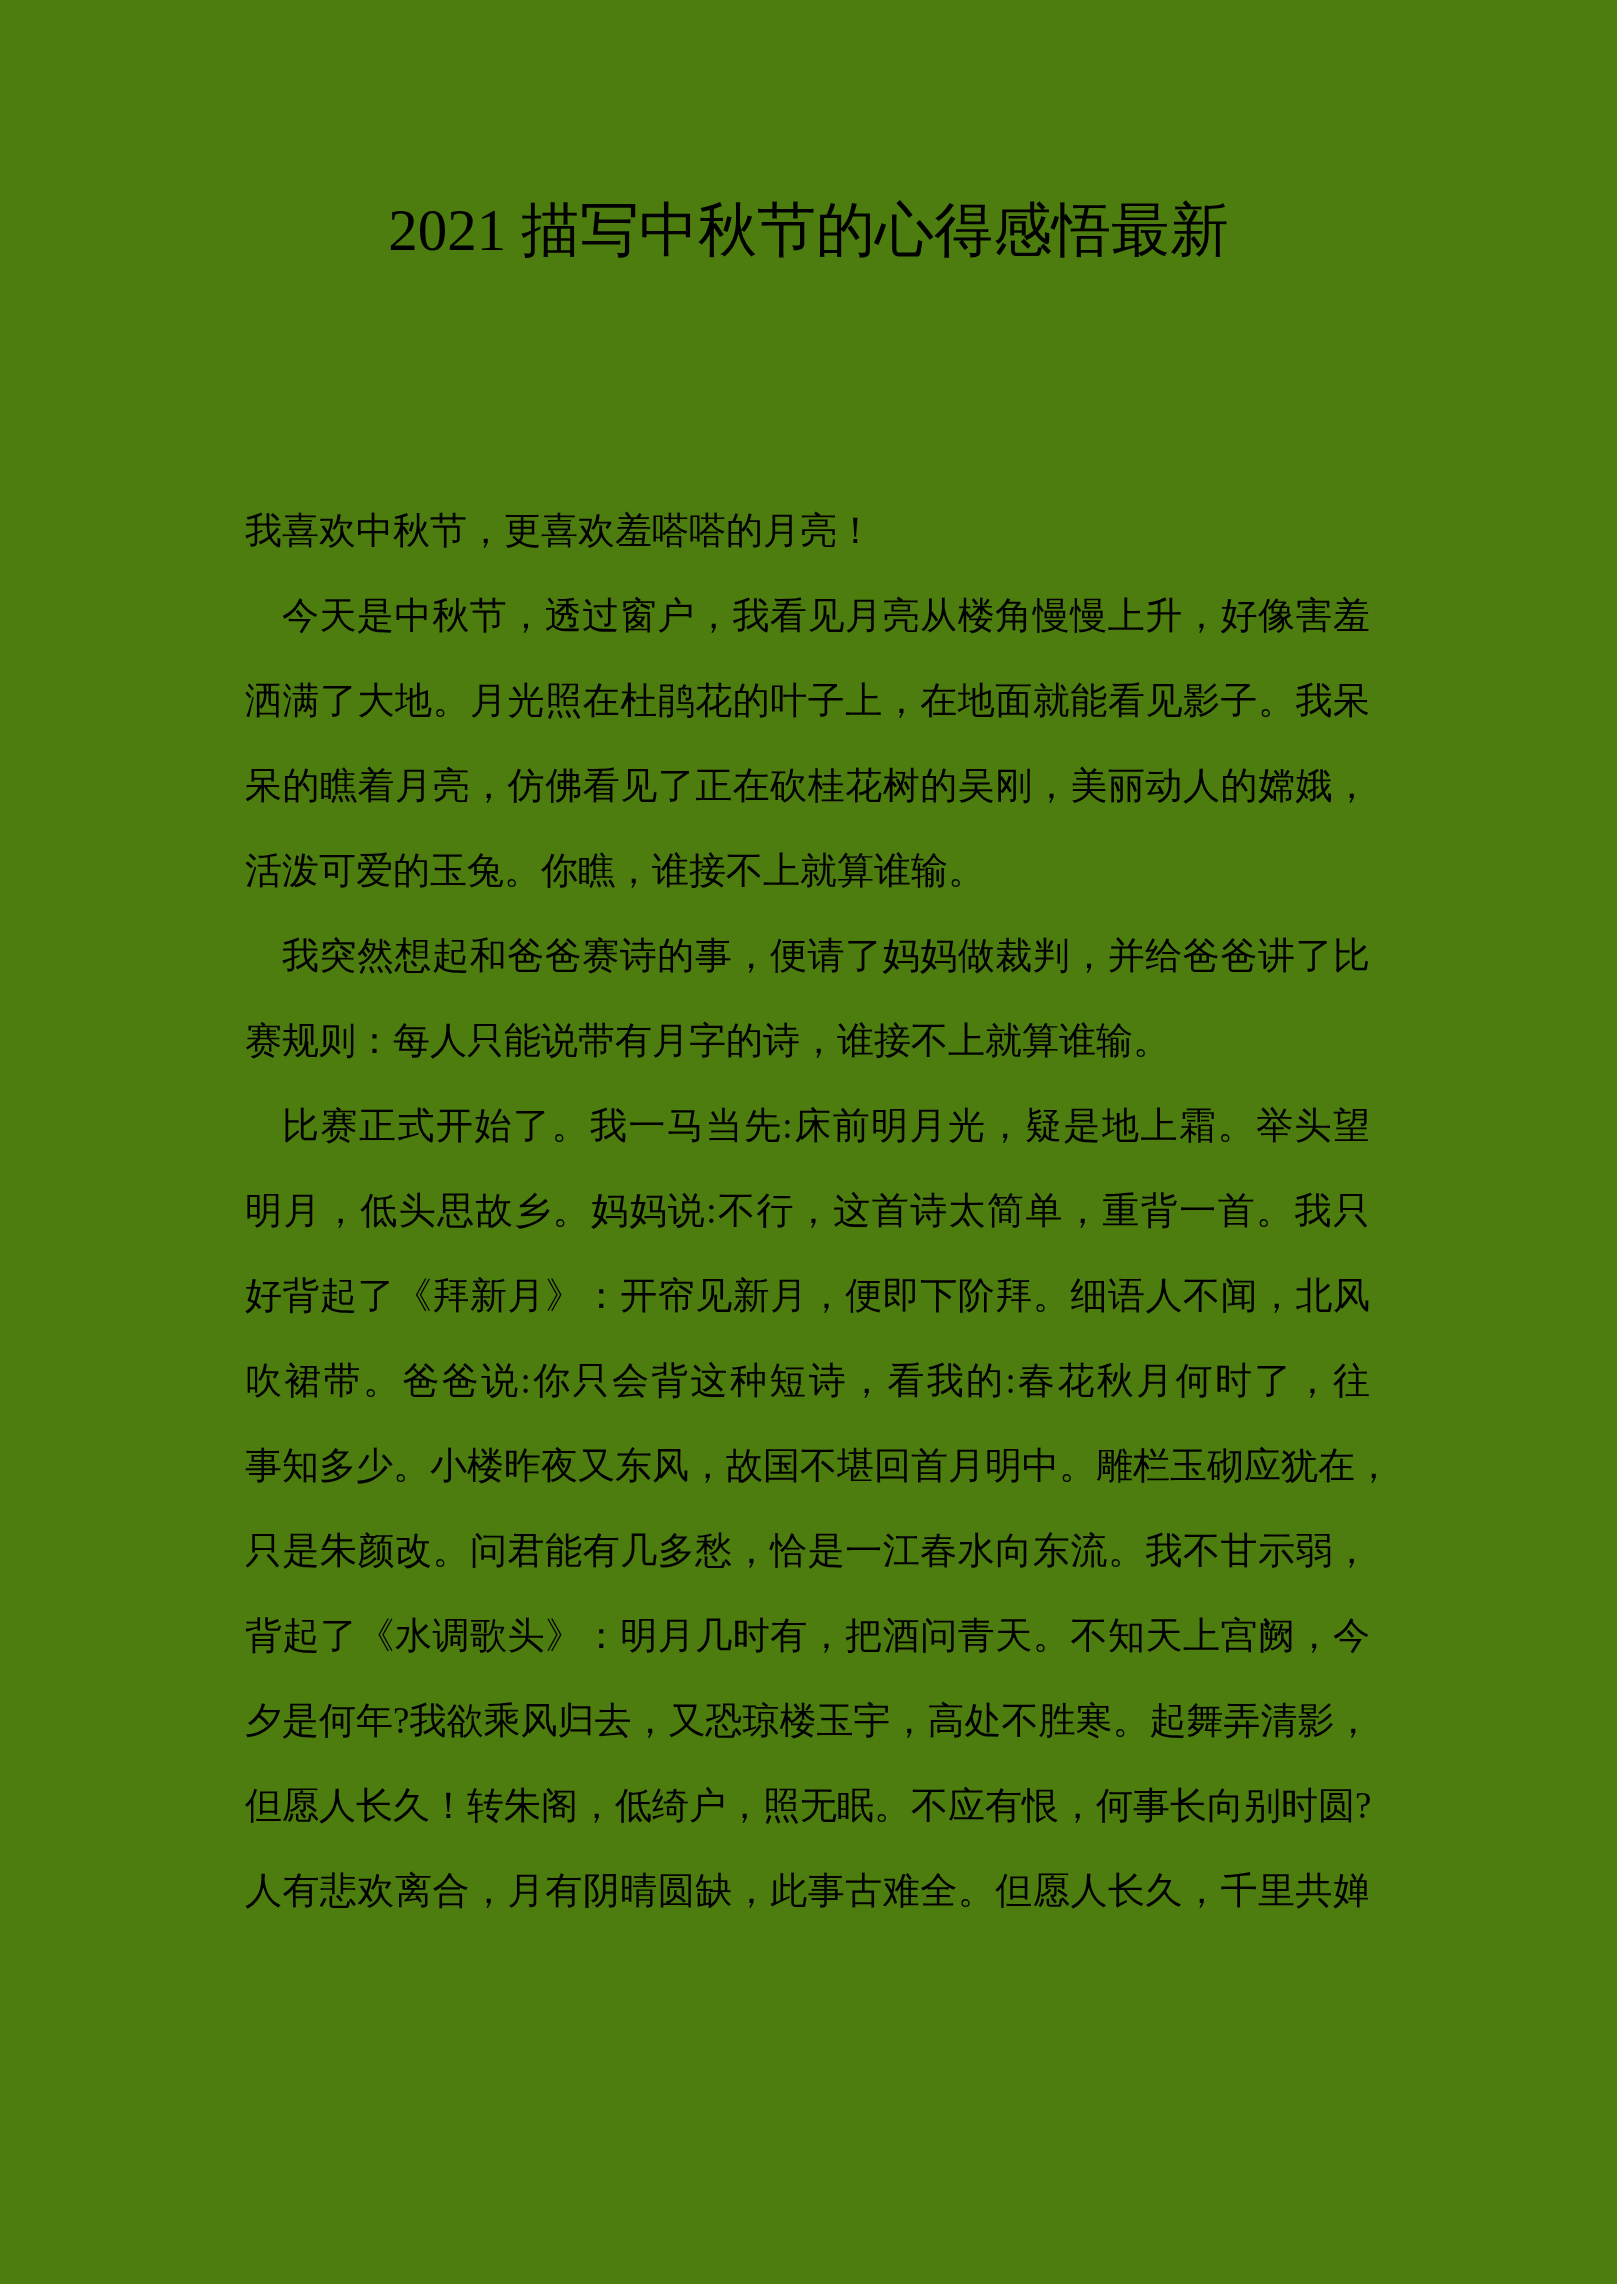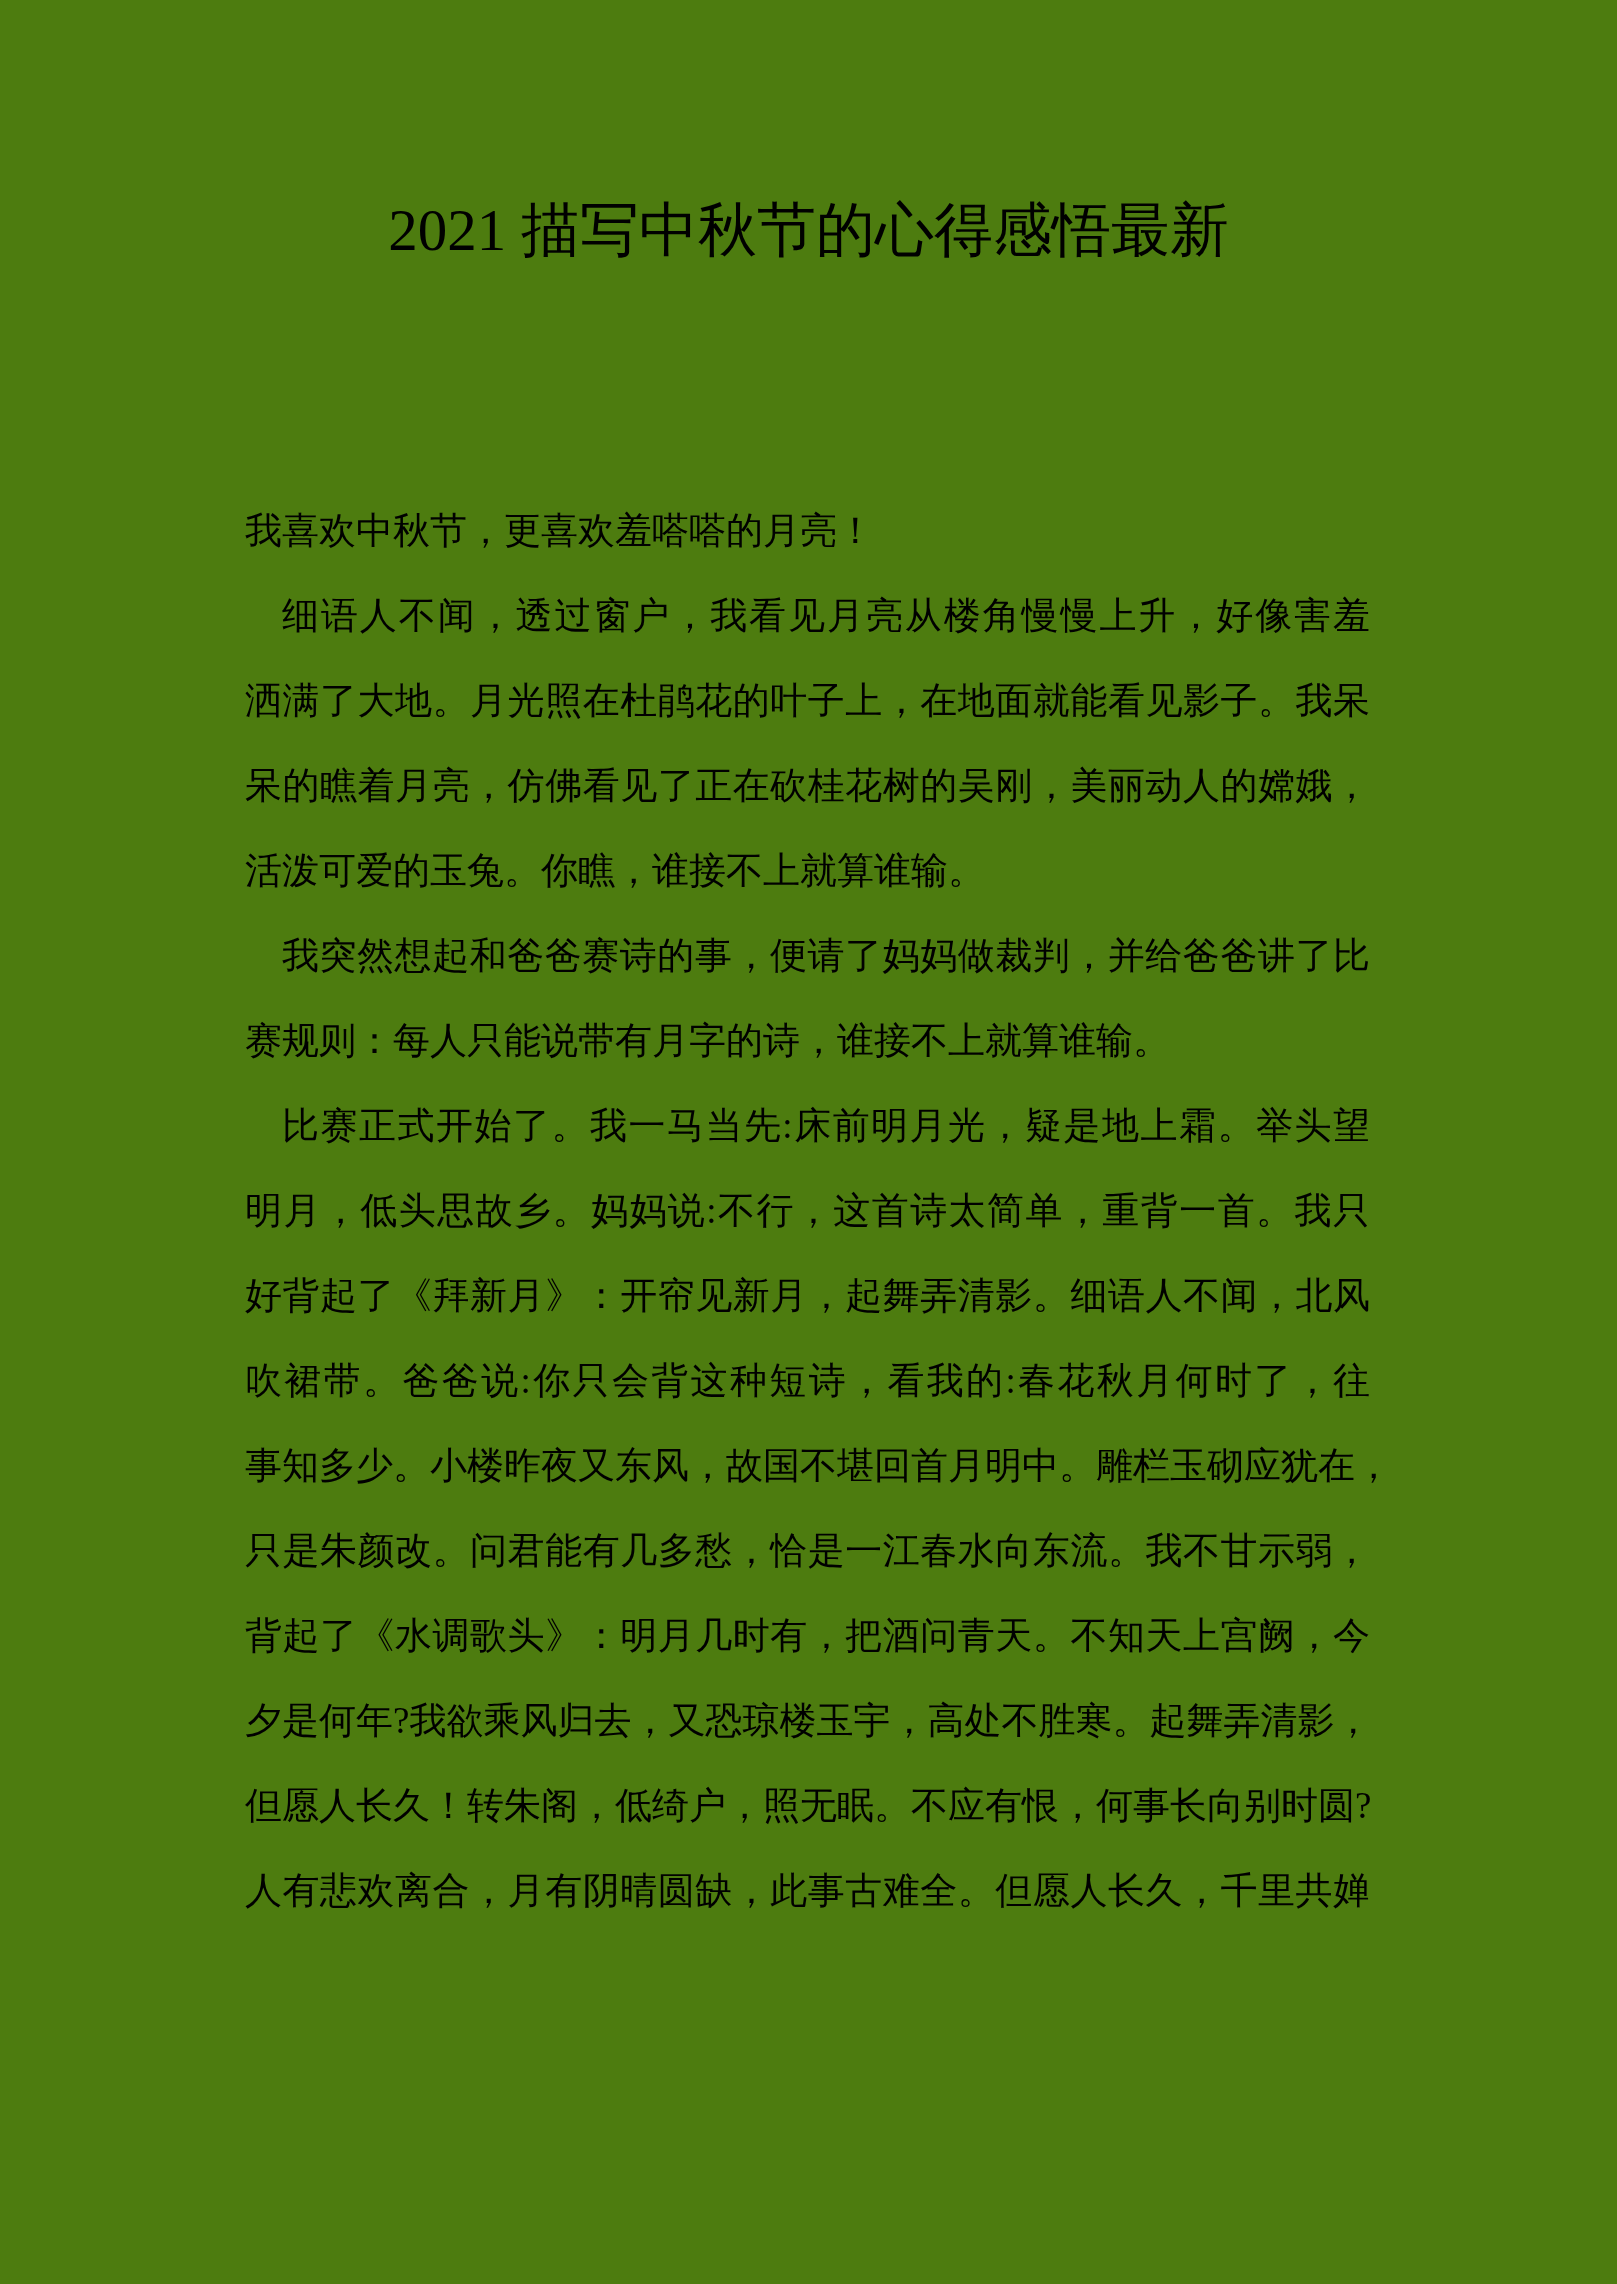--- a/index.html
+++ b/index.html
@@ -54,29 +54,29 @@
 </style>
 </head>
 <body>
 
 <div class="page">
 
   <div class="doc-title">2021 描写中秋节的心得感悟最新</div>
 
   <div class="doc-body">
     <div class="line short">我喜欢中秋节，更喜欢羞嗒嗒的月亮！</div>
-    <div class="line indent">细语人不闻，透过窗户，我看见月亮从楼角慢慢上升，好像害羞</div>
+    <div class="line indent">今天是中秋节，透过窗户，我看见月亮从楼角慢慢上升，好像害羞</div>
     <div class="line">洒满了大地。月光照在杜鹃花的叶子上，在地面就能看见影子。我呆</div>
     <div class="line">呆的瞧着月亮，仿佛看见了正在砍桂花树的吴刚，美丽动人的嫦娥，</div>
     <div class="line short">活泼可爱的玉兔。你瞧，谁接不上就算谁输。</div>
     <div class="line indent">我突然想起和爸爸赛诗的事，便请了妈妈做裁判，并给爸爸讲了比</div>
     <div class="line short">赛规则：每人只能说带有月字的诗，谁接不上就算谁输。</div>
     <div class="line indent">比赛正式开始了。我一马当先:床前明月光，疑是地上霜。举头望</div>
     <div class="line">明月，低头思故乡。妈妈说:不行，这首诗太简单，重背一首。我只</div>
-    <div class="line">好背起了《拜新月》：开帘见新月，起舞弄清影。细语人不闻，北风</div>
+    <div class="line">好背起了《拜新月》：开帘见新月，便即下阶拜。细语人不闻，北风</div>
     <div class="line">吹裙带。爸爸说:你只会背这种短诗，看我的:春花秋月何时了，往</div>
     <div class="line">事知多少。小楼昨夜又东风，故国不堪回首月明中。雕栏玉砌应犹在，</div>
     <div class="line">只是朱颜改。问君能有几多愁，恰是一江春水向东流。我不甘示弱，</div>
     <div class="line">背起了《水调歌头》：明月几时有，把酒问青天。不知天上宫阙，今</div>
     <div class="line">夕是何年?我欲乘风归去，又恐琼楼玉宇，高处不胜寒。起舞弄清影，</div>
     <div class="line">但愿人长久！转朱阁，低绮户，照无眠。不应有恨，何事长向别时圆?</div>
     <div class="line">人有悲欢离合，月有阴晴圆缺，此事古难全。但愿人长久，千里共婵</div>
   </div>
 
 </div>

